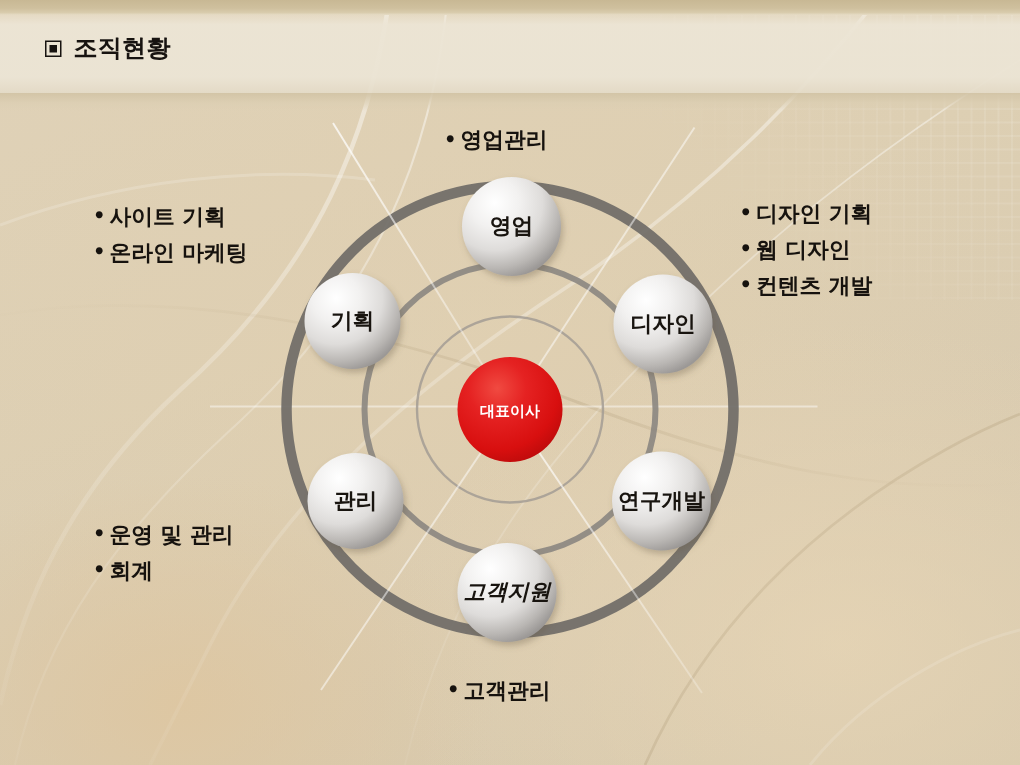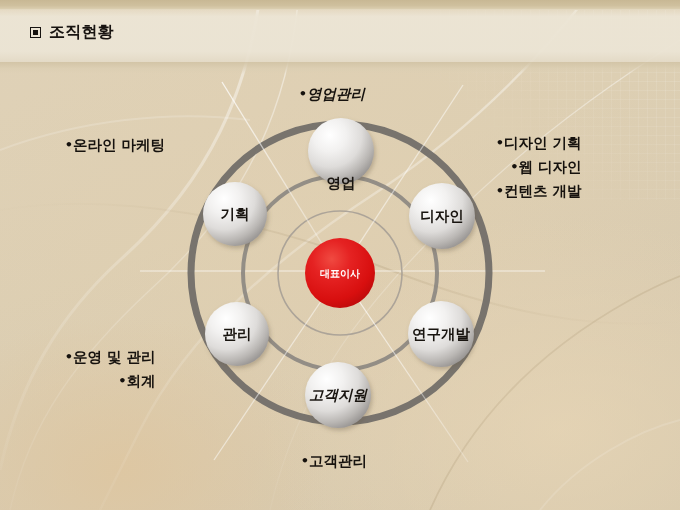--- a/index.html
+++ b/index.html
@@ -12,21 +12,20 @@
     overflow: hidden;
     font-family: "DejaVu Sans", "Liberation Sans", sans-serif;
   }
 
   #slide {
     position: relative;
     width: 680px;
     height: 510px;
     overflow: hidden;
     background: #dccfb4;
-    text-align: right;
   }
 
   
   .bg-base {
     position: absolute;
     inset: 0;
     background:
       radial-gradient(ellipse 300px 220px at 120px 470px, rgba(222,198,160,0.85) 0%, rgba(222,198,160,0.0) 70%),
       radial-gradient(ellipse 420px 300px at 560px 430px, rgba(232,214,182,0.7) 0%, rgba(232,214,182,0.0) 72%),
       radial-gradient(ellipse 500px 380px at 330px 250px, rgba(226,208,176,0.55) 0%, rgba(226,208,176,0) 75%),
@@ -119,21 +118,21 @@
     display: block;
   }
   .callout .line::before {
     content: "\2022";
     display: inline-block;
     width: 11px;
     font-size: 13px;
     vertical-align: 1px;
   }
 
-  .c-top       { left: 296px; top: 82px; font-style: italic; }
+  .c-top       { left: 296px; top: 82px; }
   .c-left-top  { left: 62px;  top: 133px; }
   .c-right-top { left: 493px; top: 131px; }
   .c-right-bot { left: 487px; top: 345px; }
   .c-left-bot  { left: 62px;  top: 345px; }
   .c-bottom    { left: 298px; top: 449px; }
 
   
   .node-label {
     position: absolute;
     transform: translate(-50%, -50%);
@@ -243,33 +242,34 @@
       <circle cx="442" cy="216" r="33" fill="url(#sphereGrad)" filter="url(#sphereShadow)"></circle>
       <circle cx="441" cy="334" r="33" fill="url(#sphereGrad)" filter="url(#sphereShadow)"></circle>
       <circle cx="338" cy="395" r="33" fill="url(#sphereGrad)" filter="url(#sphereShadow)"></circle>
       <circle cx="237" cy="334" r="32" fill="url(#sphereGrad)" filter="url(#sphereShadow)"></circle>
       <circle cx="235" cy="214" r="32" fill="url(#sphereGrad)" filter="url(#sphereShadow)"></circle>
     </g>
 
     <circle cx="340" cy="273" r="35" fill="url(#centerGrad)"></circle>
   </svg>
 
-  <div class="node-label" style="left:341px; top:151px;margin-top:32px;">영업</div>
+  <div class="node-label" style="left:341px; top:151px;">영업</div>
   <div class="node-label" style="left:442px; top:216px;">디자인</div>
   <div class="node-label" style="left:441px; top:334px;">연구개발</div>
   <div class="node-label" style="left:338px; top:395px;font-style:italic;">고객지원</div>
   <div class="node-label" style="left:237px; top:334px;">관리</div>
   <div class="node-label" style="left:235px; top:214px;">기획</div>
   <div class="node-label center-label" style="left:340px; top:274px;">대표이사</div>
 
   <div class="callout c-top">
     <span class="line">영업관리</span>
   </div>
 
   <div class="callout c-left-top">
+    <span class="line">사이트 기획</span>
     <span class="line">온라인 마케팅</span>
   </div>
 
   <div class="callout c-right-top">
     <span class="line">디자인 기획</span>
     <span class="line">웹 디자인</span>
     <span class="line">컨텐츠 개발</span>
   </div>
 
 

